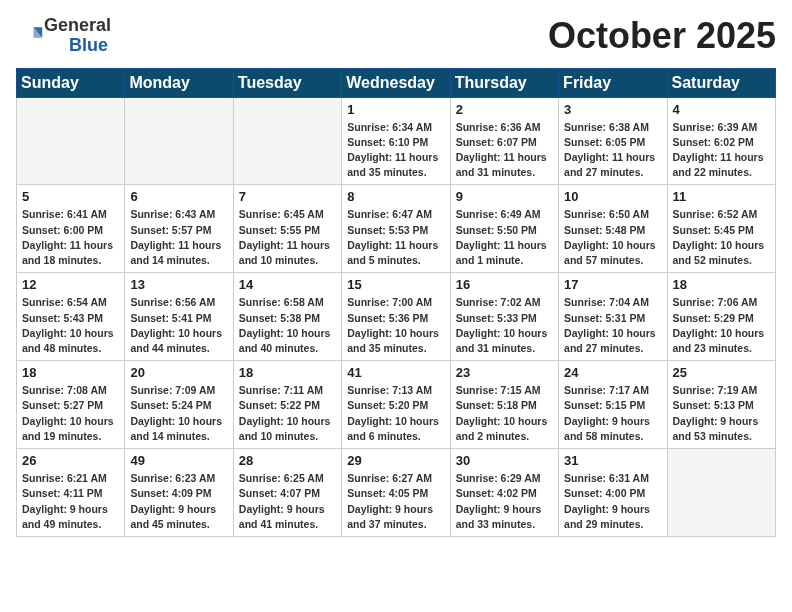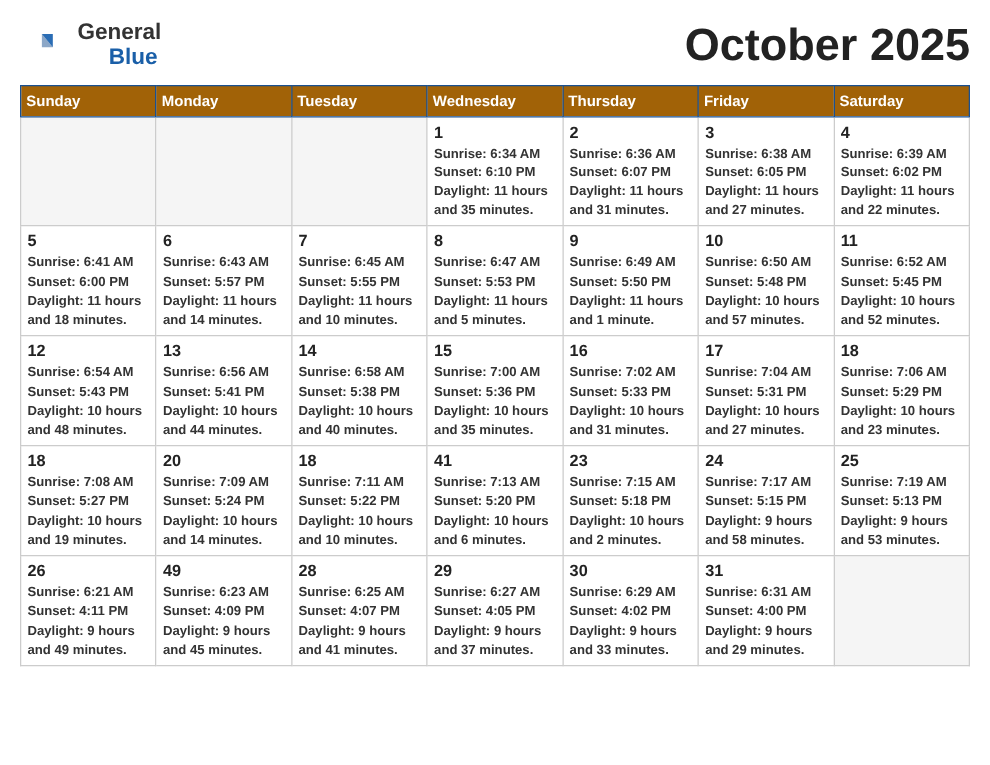--- a/index.html
+++ b/index.html
@@ -12,21 +12,21 @@
     }
     .header {
       display: flex;
       justify-content: space-between;
       align-items: flex-start;
       margin-bottom: 12px;
     }
     .logo {
       display: flex;
       align-items: center;
-      gap: 18px;
+      gap: 0;
     }
     .logo-text {
       font-size: 18px;
       font-weight: bold;
       line-height: 1.1;
     }
     .logo-general { color: #333; }
     .logo-blue { color: #1a5fa8; margin-left: 25px; }
     .logo-icon {
       width: 28px;
@@ -44,25 +44,25 @@
     .subtitle {
       font-size: 15px;
       color: #444;
     }
     .calendar {
       width: 100%;
       border-collapse: collapse;
       font-size: 11px;
     }
     .calendar th {
-      background: #a16207;
+      background: #0c4a6e;
       color: #fff;
       padding: 5px 4px;
       text-align: left;
-      font-size: 12px;
+      font-size: 16px;
       font-weight: bold;
       border: 1px solid #1a5090;
     }
     .calendar td {
       border: 1px solid #ccc;
       vertical-align: top;
       padding: 4px 5px;
       width: 108px;
       min-height: 80px;
       background: #fff;

